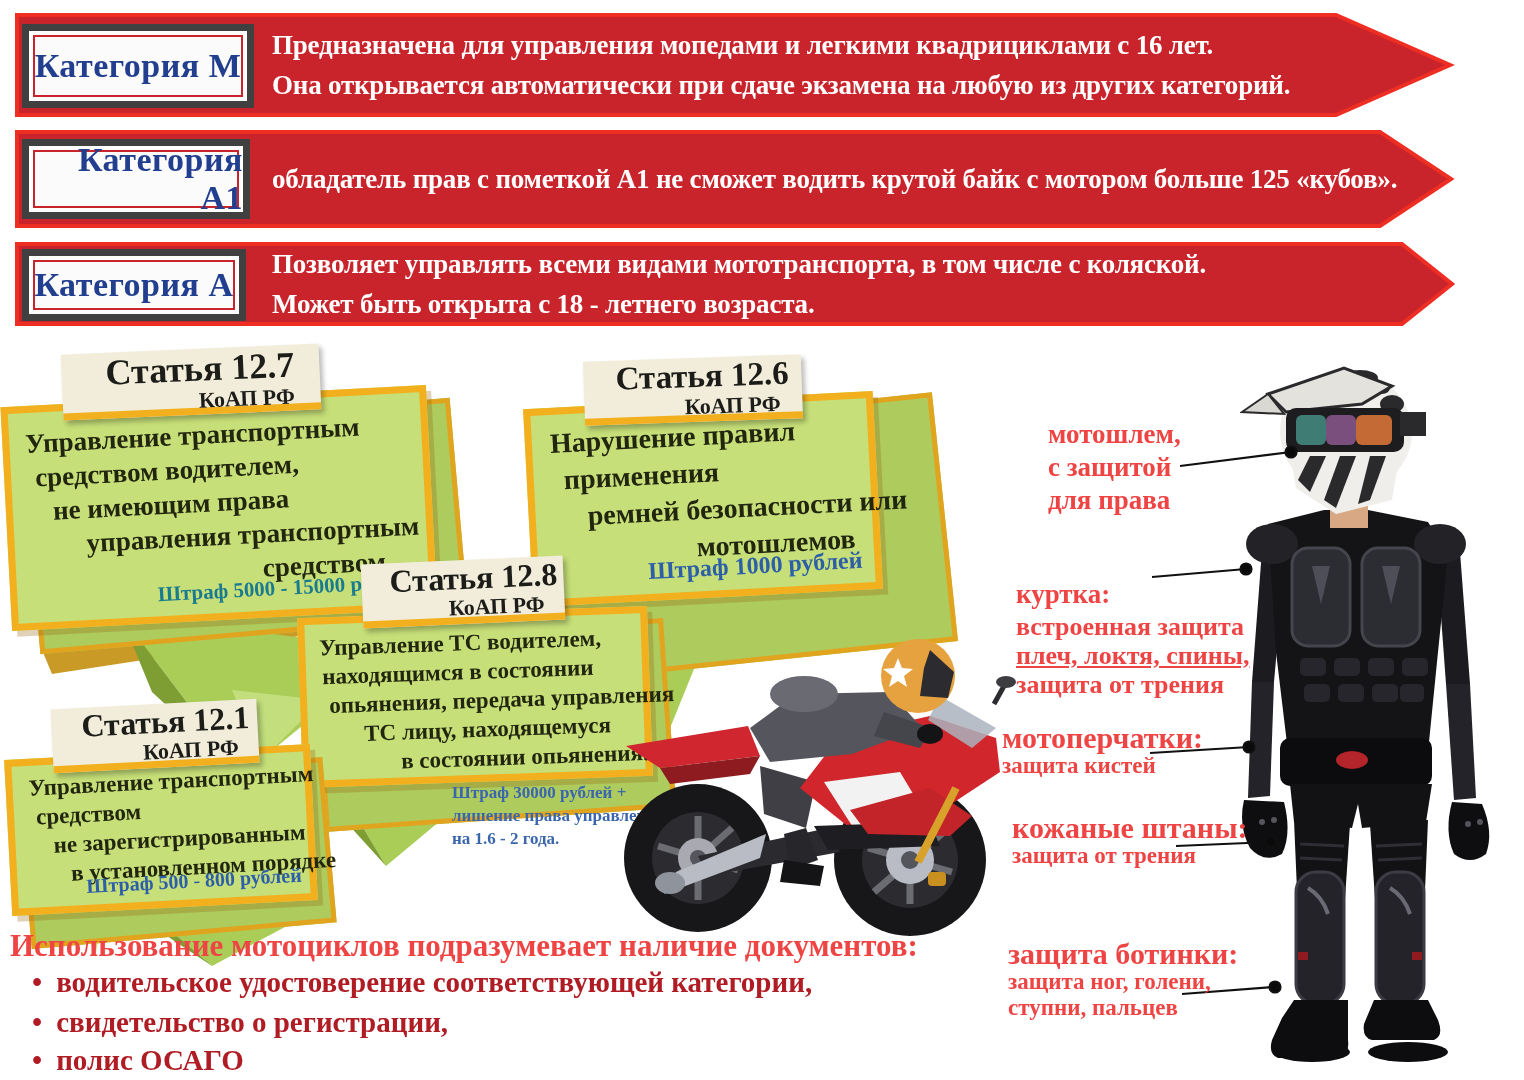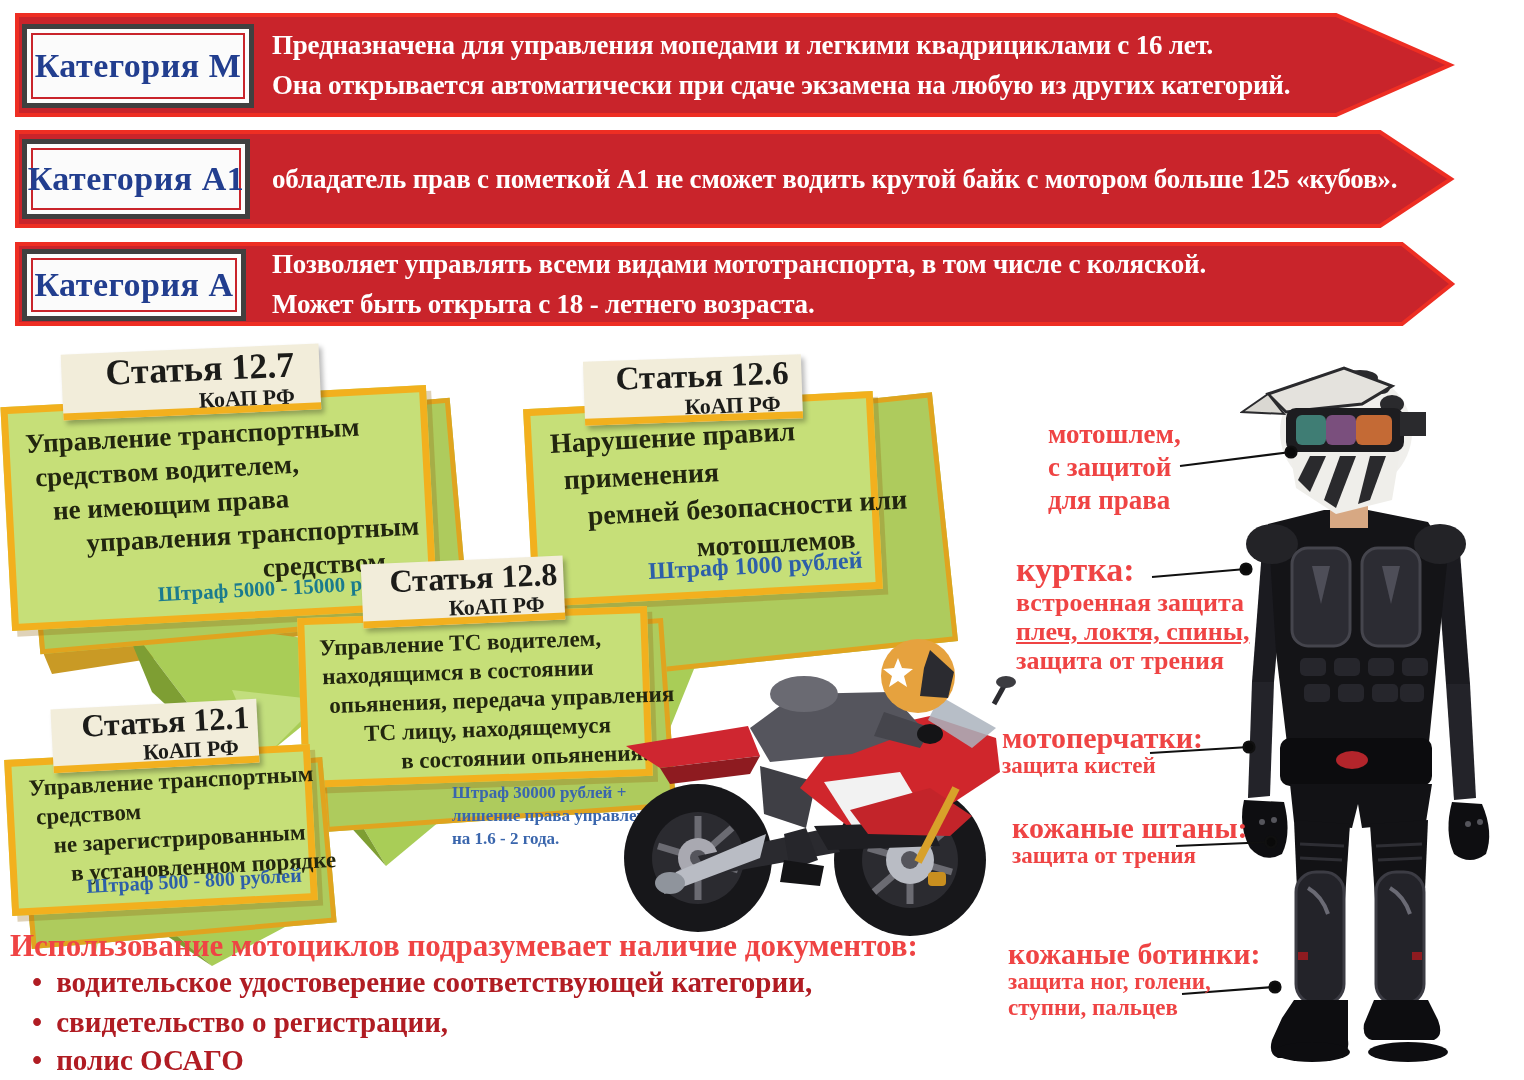--- a/index.html
+++ b/index.html
@@ -9,23 +9,23 @@
     background:#ffffff;
     font-family:"Liberation Serif","DejaVu Serif",serif;
   }
   svg { display:block; }
   .abs { position:absolute; }
 
   
   .banner-svg { position:absolute; left:14px; }
   .cat-label {
     position:absolute; background:#fbfbfb;
-    border:5px solid #404040;
+    border:7px solid #404040;
     box-shadow: inset 0 0 0 4px #fdfdfd, inset 0 0 0 6px #c9242b;
-    display:flex; align-items:center; justify-content:center;
+    display:flex; align-items:center; justify-content:center;text-align:right;
   }
   .cat-label span {
     color:#223e8f; font-weight:bold; font-size:34px; letter-spacing:.5px;
   }
   .cat-text {
     position:absolute; left:272px; display:flex; flex-direction:column;
     justify-content:center; gap:9px; color:#ffffff; font-weight:bold;
   }
   .cat-text div { font-size:27px; white-space:nowrap; letter-spacing:-0.2px; }
 
@@ -333,38 +333,38 @@
     </g>
   </svg>
 
   <div class="gear" style="left:1048px; top:418px; font-size:27px; line-height:33px;">
     <div class="gt">мотошлем,</div>
     <div class="gd">с защитой</div>
     <div class="gd">для права</div>
   </div>
 
   <div class="gear" style="left:1016px; top:552px;">
-    <div class="gt" style="font-size:34px; line-height:36px;">куртка:</div>
+    <div class="gt" style="font-size:27px; line-height:36px;margin-top:24px;">куртка:</div>
     <div class="gd" style="font-size:26px; line-height:29px;">встроенная защита</div>
     <div class="gd" style="font-size:26px; line-height:29px;text-decoration:underline;">плеч, локтя, спины,</div>
     <div class="gd" style="font-size:26px; line-height:29px;">защита от трения</div>
   </div>
 
   <div class="gear" style="left:1002px; top:722px;">
     <div class="gt" style="font-size:30px; line-height:31px;">мотоперчатки:</div>
     <div class="gd" style="font-size:23px; line-height:26px;">защита кистей</div>
   </div>
 
   <div class="gear" style="left:1012px; top:812px;">
     <div class="gt" style="font-size:30px; line-height:31px;">кожаные штаны:</div>
     <div class="gd" style="font-size:23px; line-height:26px;">защита от трения</div>
   </div>
 
   <div class="gear" style="left:1008px; top:938px;">
-    <div class="gt" style="font-size:30px; line-height:31px;">кожаные ботинки:</div>
+    <div class="gt" style="font-size:30px; line-height:31px;">защита ботинки:</div>
     <div class="gd" style="font-size:23px; line-height:26px;">защита ног, голени,</div>
     <div class="gd" style="font-size:23px; line-height:26px;">ступни, пальцев</div>
   </div>
 
   <div class="doc-title">Использование мотоциклов подразумевает наличие документов:</div>
   <div class="doc-item" style="top:966px;">водительское удостоверение соответствующей категории,</div>
   <div class="doc-item" style="top:1006px;">свидетельство о регистрации,</div>
   <div class="doc-item" style="top:1044px;">полис ОСАГО</div>
 
 </div>

